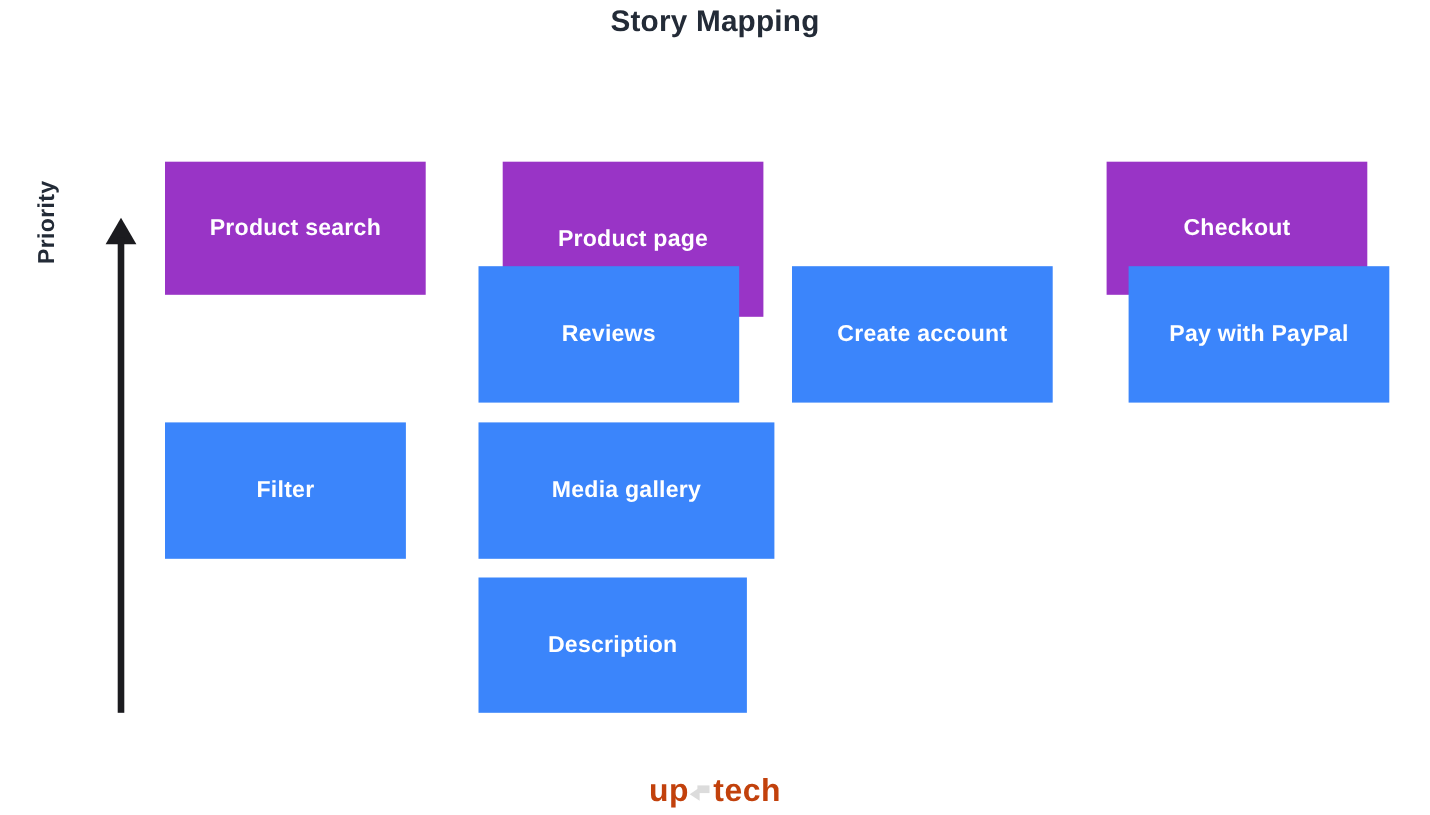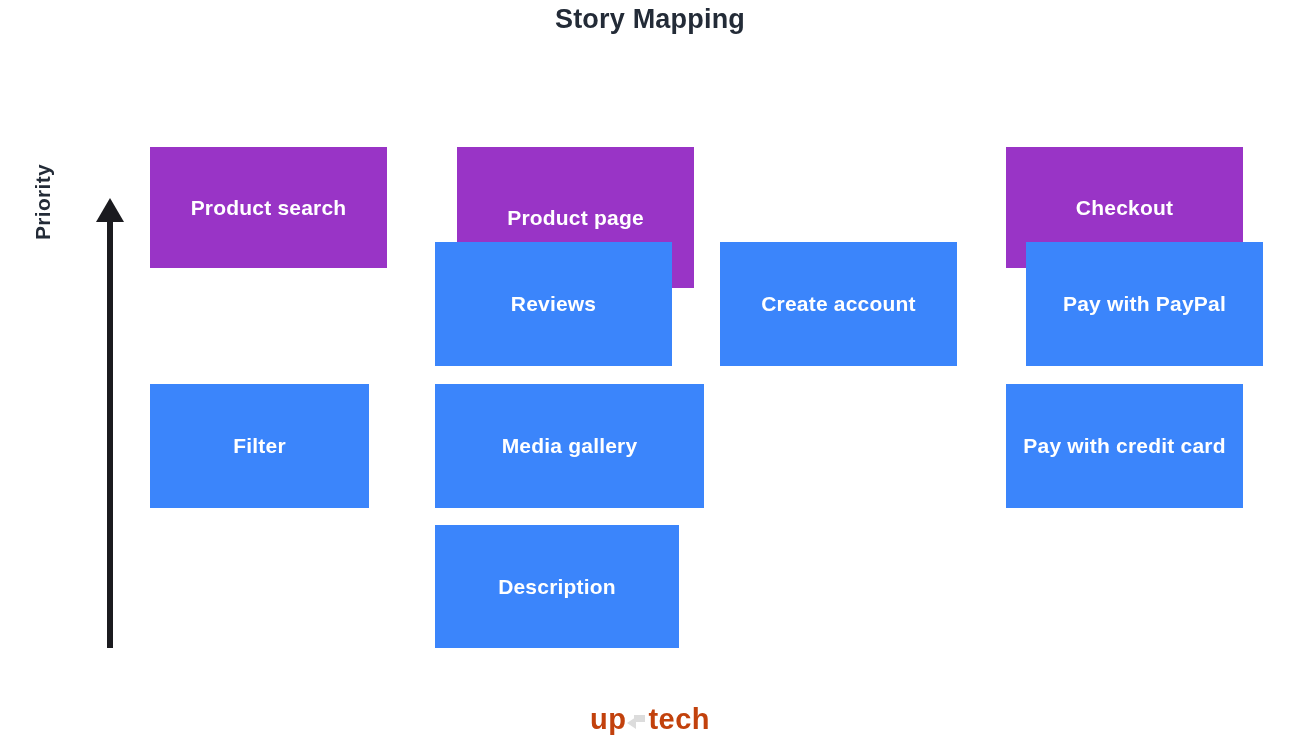--- a/index.html
+++ b/index.html
@@ -149,18 +149,17 @@
 <div class="board">
     <div class="card epic" style="left: 150px; top: 103px; width: 237px; height: 121px;">Product search</div>
     <div class="card story" style="left: 150px; top: 384px; width: 219px; height: 124px;">Filter</div>
     <div class="card epic" style="left: 457px; top: 103px; width: 237px; height: 141px;">Product page</div>
     <div class="card story" style="left: 435px; top: 242px; width: 237px; height: 124px;">Reviews</div>
     <div class="card story" style="left: 435px; top: 384px; width: 269px; height: 124px;">Media gallery</div>
     <div class="card story" style="left: 435px; top: 525px; width: 244px; height: 123px;">Description</div>
     <div class="card story" style="left: 720px; top: 242px; width: 237px; height: 124px; text-align: center;">Create account</div>
     <div class="card epic" style="left: 1006px; top: 103px; width: 237px; height: 121px;">Checkout</div>
     <div class="card story" style="left: 1006px; top: 242px; width: 237px; height: 124px; margin-left: 20px;">Pay with PayPal</div>
-    <div class="card story" style="left: 1006px; top: 384px; width: 237px; height: 124px;">Pay with credit card</div>
   </div>
 
 <div class="footer-logo">
   <span>up</span><span class="logo-mark"></span><span>tech</span>
 </div>
 
 </body></html>

